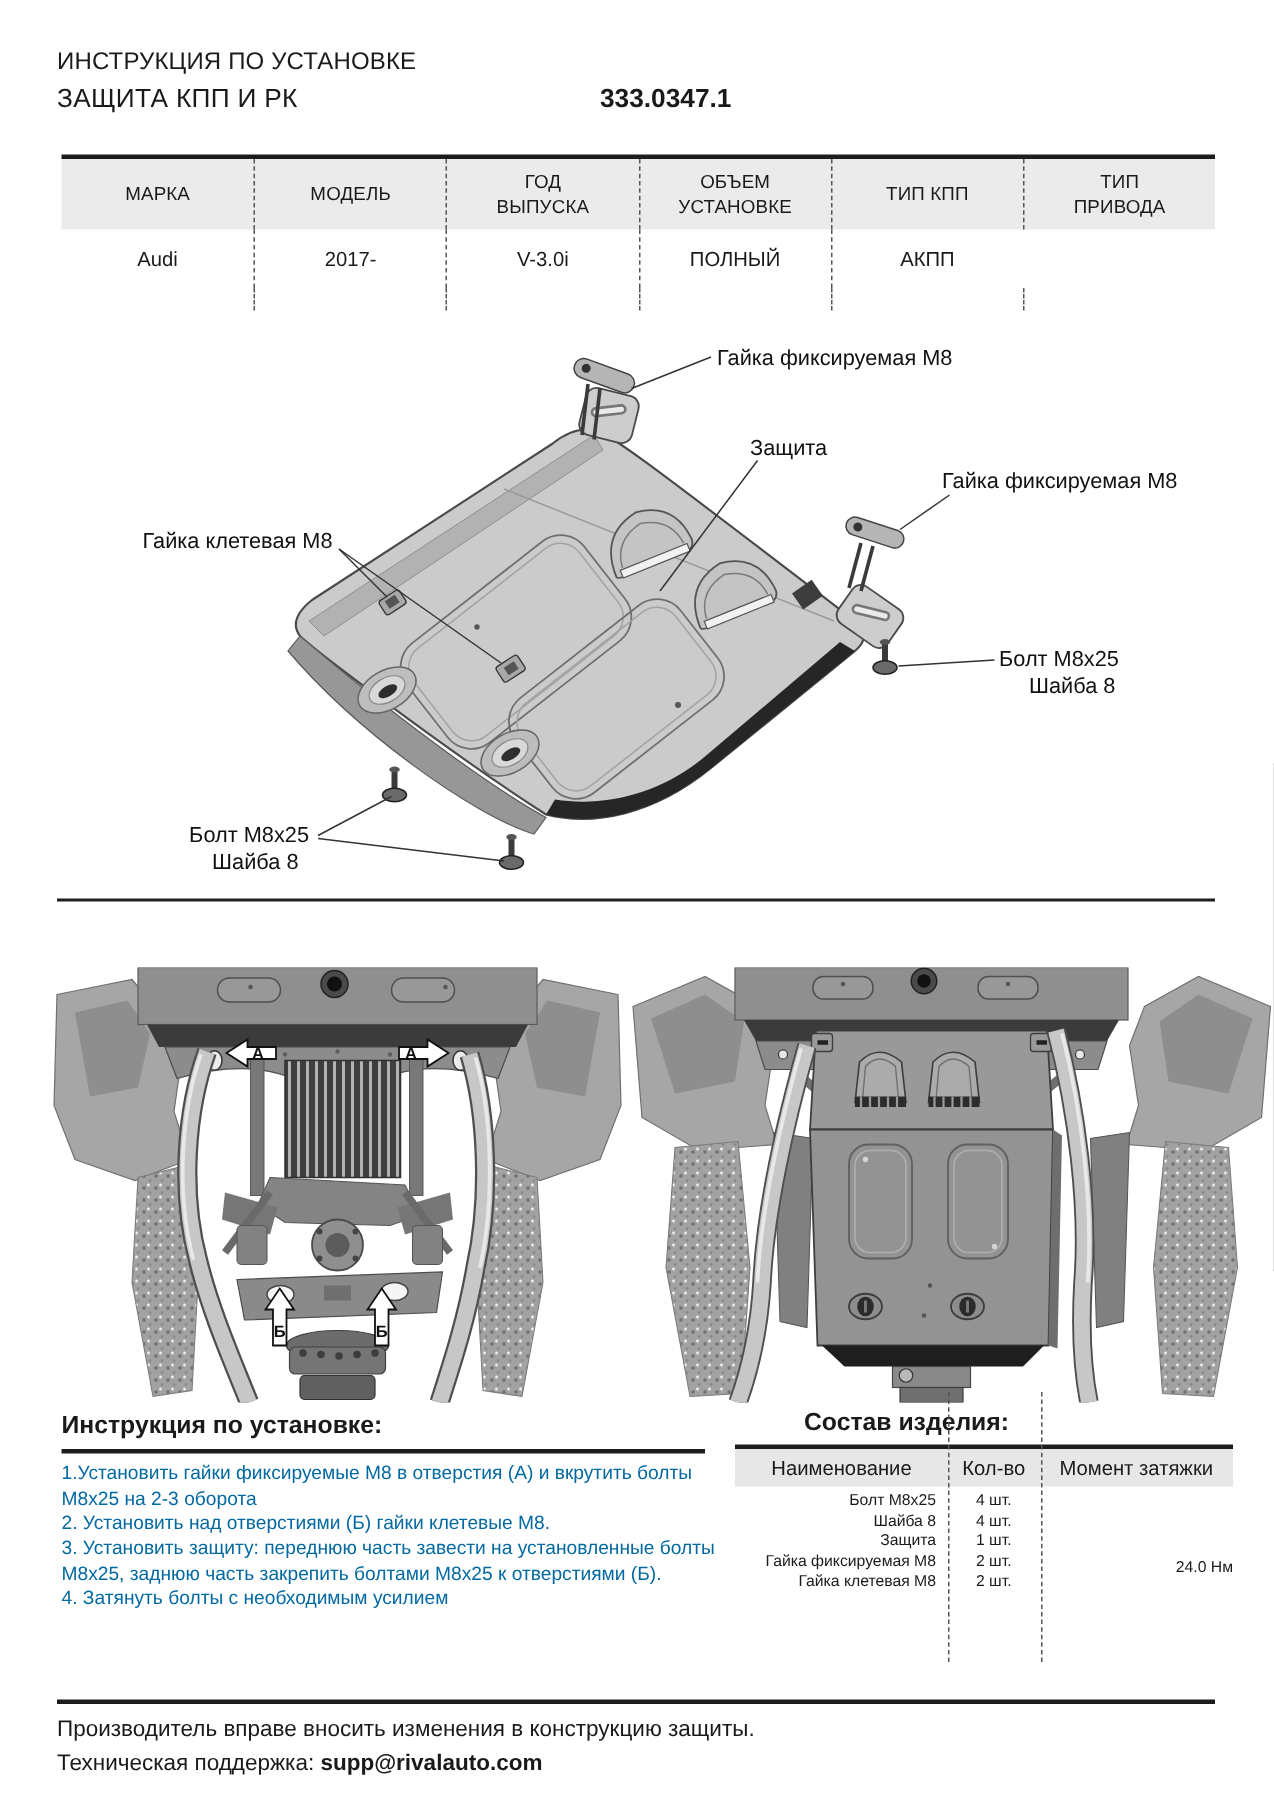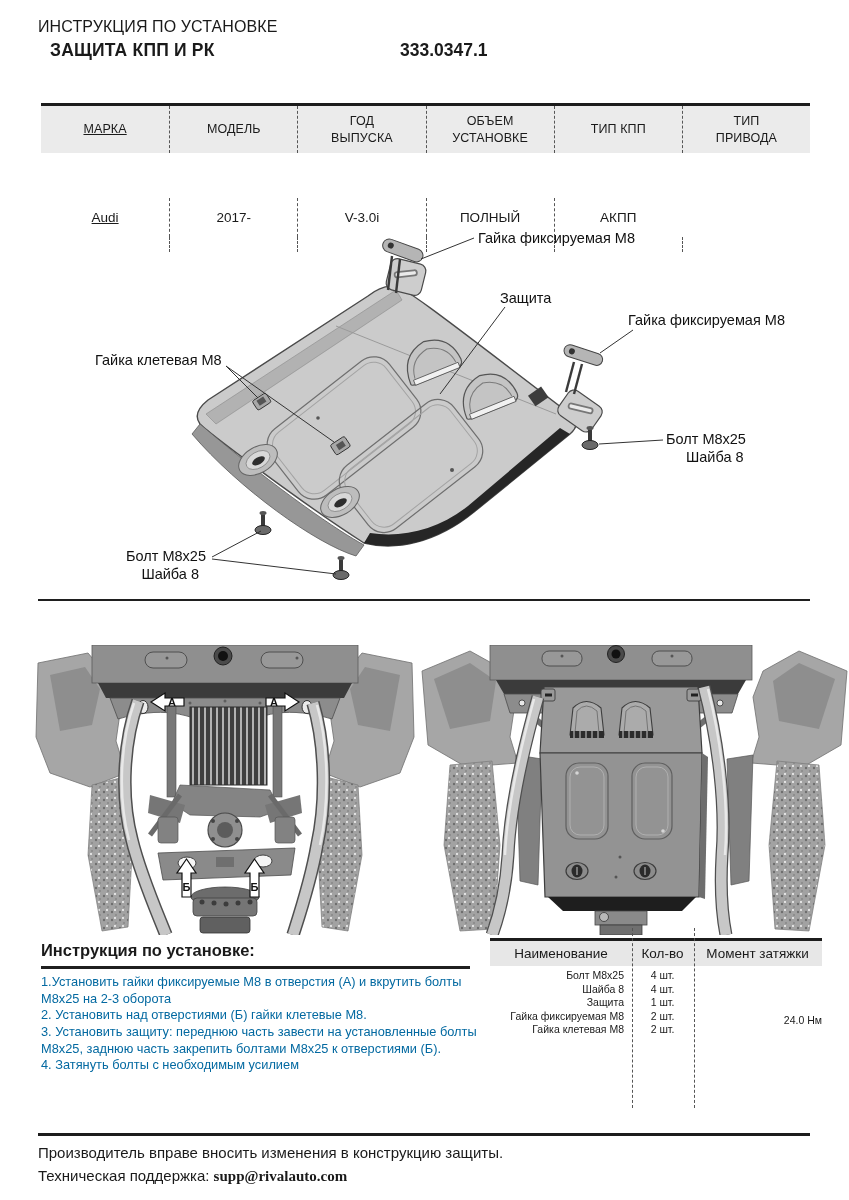--- a/index.html
+++ b/index.html
@@ -2,65 +2,65 @@
 <html><head>
 <meta charset="utf-8">
 <style>
   * { margin:0; padding:0; box-sizing:border-box; }
   body { background:#888; font-family:"Liberation Sans", sans-serif; }
   .page {
     position:relative; width:849px; height:1200px; margin:0 auto;
     background:#ffffff; color:#1a1a1a; overflow:hidden;
   }
   
-  .header { position:absolute; top:18px; left:38px; width:780px; }
+  .header { position:absolute; top:33px; left:38px; width:780px; }
   .h-sub { font-size:16px; letter-spacing:0.1px; }
   .h-row { position:relative; margin-top:4px; height:22px; }
-  .h-title { font-size:17.5px; font-weight:bold; letter-spacing:0.2px;margin-left:12px; }
+  .h-title { font-size:17.5px; font-weight:normal; letter-spacing:0.2px; }
   .h-part { position:absolute; left:362px; top:0; font-size:17.5px; font-weight:bold; }
   
   .veh-table { position:absolute; top:103px; left:41px; width:769px; border-top:3px solid #1c1c1c; }
   .veh-row { display:grid; grid-template-columns:repeat(6, 1fr); }
   .veh-head { background:#ebebeb; }
   .vc { display:flex; align-items:center; justify-content:center; text-align:center;
         border-left:1px dashed #555; }
-  .vc:first-child { border-left:none;text-decoration:underline; }
+  .vc:first-child { border-left:none; }
   .veh-head .vc { height:47px; font-size:12.5px; white-space:pre-line; line-height:1.3; letter-spacing:0.1px; }
-  .veh-data .vc { height:39px; font-size:13.5px;margin-top:45px; }
+  .veh-data .vc { height:39px; font-size:13.5px; }
   .veh-ext .vc { height:15px; }
   
   .diagram-svg { position:absolute; top:200px; left:0; }
   .dg-label { font-family:"Liberation Sans", sans-serif; font-size:14.5px; fill:#111; }
   
   .mid-divider { position:absolute; top:599px; left:38px; width:772px; height:2px; background:#1f1f1f; }
   
   .photo-left  { position:absolute; top:645px; left:30px; }
   .photo-right { position:absolute; top:645px; left:420px; }
   .ph-marker { font-family:"Liberation Sans", sans-serif; font-size:11px; font-weight:bold; fill:#111; }
   
   .instr-heading { position:absolute; top:941px; left:41px; font-size:16.5px; font-weight:bold; }
   .instr-rule { position:absolute; top:966px; left:41px; width:429px; height:2.5px; background:#1f1f1f; }
   .instr-list { position:absolute; top:974px; left:41px; width:436px; font-size:12.8px; line-height:1.3; color:#0369a1; }
   
   .parts-heading { position:absolute; top:939px; left:497px; font-size:16.5px; font-weight:bold;margin-left:39px; }
-  .parts-table { position:absolute; top:938px; left:490px; width:332px; border-top:3px solid #1c1c1c; }
+  .parts-table { position:absolute; top:963px; left:490px; width:332px; border-top:3px solid #1c1c1c; }
   .parts-head { display:grid; grid-template-columns:142px 61px 129px; background:#e7e7e7; height:25px; }
   .ph-cell { display:flex; align-items:center; justify-content:center; font-size:13.5px; }
   .parts-row { display:grid; grid-template-columns:142px 61px 129px; height:13.5px; font-size:10.5px; }
   .pr-name { text-align:right; padding-right:8px; line-height:13.5px; }
   .pr-qty  { text-align:center; line-height:13.5px; }
   .pr-torq { text-align:right; padding-left:12px; line-height:13.5px;margin-top:45px; }
   .parts-body { padding-top:3px; }
   .pdash { position:absolute; top:928px; height:180px; width:0; border-left:1px dashed #555; }
   .pdash-1 { left:632px; }
   .pdash-2 { left:694px; }
   
   .footer-rule { position:absolute; top:1133px; left:38px; width:772px; height:3px; background:#1c1c1c; }
   .footer { position:absolute; top:1142px; left:38px; width:772px; font-size:15px; line-height:1.5; }
-  .footer .bold { font-weight:bold;font-family:Liberation Serif, serif; }
+  .footer .bold { font-weight:bold; }
 </style>
 </head>
 <body>
 
 <div class="page">
 
   <div class="header">
     <div class="h-sub">ИНСТРУКЦИЯ ПО УСТАНОВКЕ</div>
     <div class="h-row">
       <span class="h-title">ЗАЩИТА КПП И РК</span>

